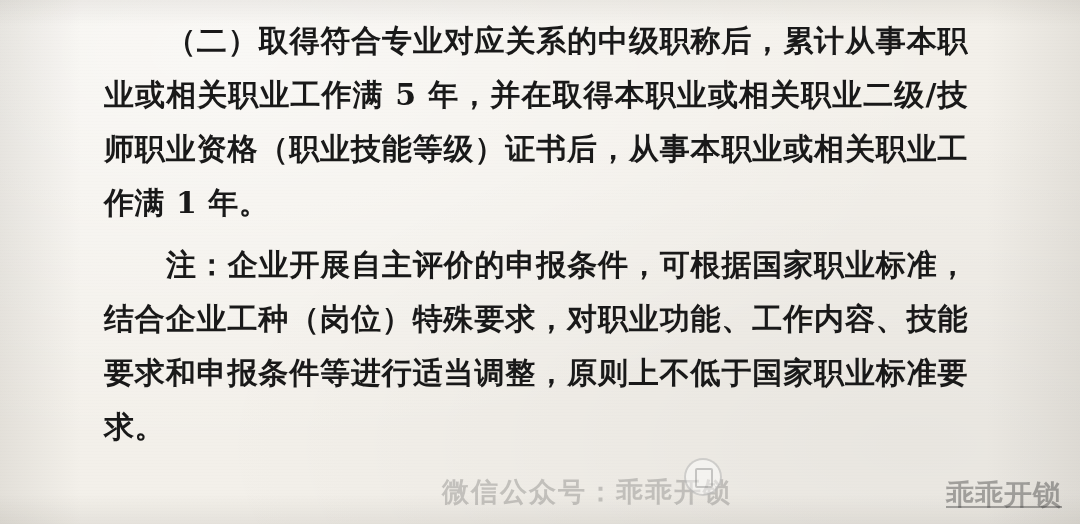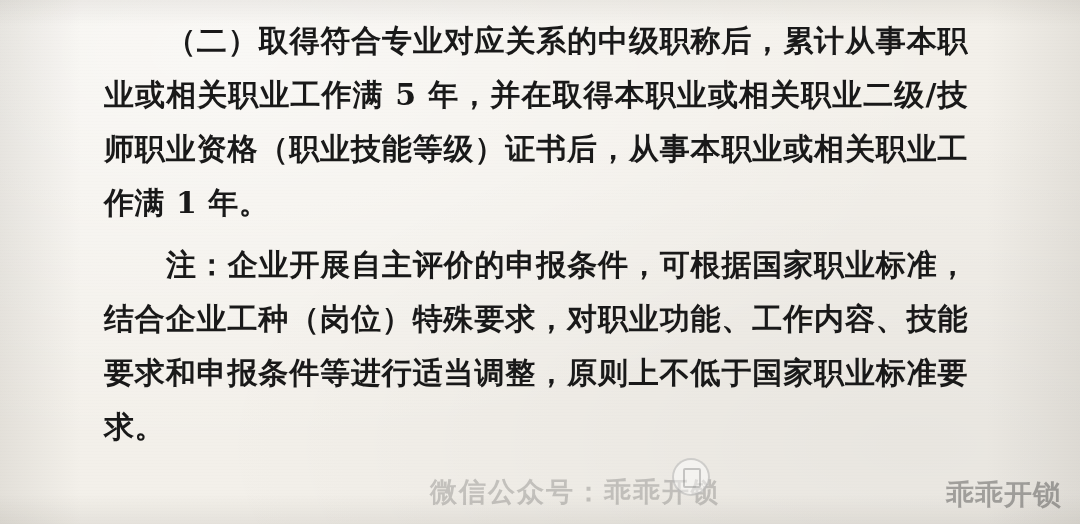--- a/index.html
+++ b/index.html
@@ -61,21 +61,21 @@
     text-justify: inter-ideograph;
     font-weight: 600;
   }
   .para.indent {
     text-indent: 62px;
   }
   .para:last-child { margin-bottom: 0; }
 
   .watermark {
     position: absolute;
-    left: 0;
+    left: 12px;
     right: 0;
     bottom: 2px;
     height: 70px;
     pointer-events: none;
     text-align: right;
   }
   .wm-text {
     position: absolute;
     left: 430px;
     bottom: 12px;
@@ -109,20 +109,21 @@
   .wm-brand {
     position: absolute;
     right: 18px;
     bottom: 8px;
     font-size: 28px;
     font-family: "Liberation Sans", sans-serif;
     color: rgba(60,60,60,0.42);
     letter-spacing: 1px;
     white-space: nowrap;
     font-weight: 700;
+    text-decoration: underline;
   }
   .scan-shadow-top {
     position: absolute;
     left: 0; top: 0; right: 0; height: 26px;
     background: linear-gradient(180deg, rgba(130,125,115,0.10), rgba(130,125,115,0));
     pointer-events: none;
   }
   .scan-shadow-bottom {
     position: absolute;
     left: 0; bottom: 0; right: 0; height: 30px;

